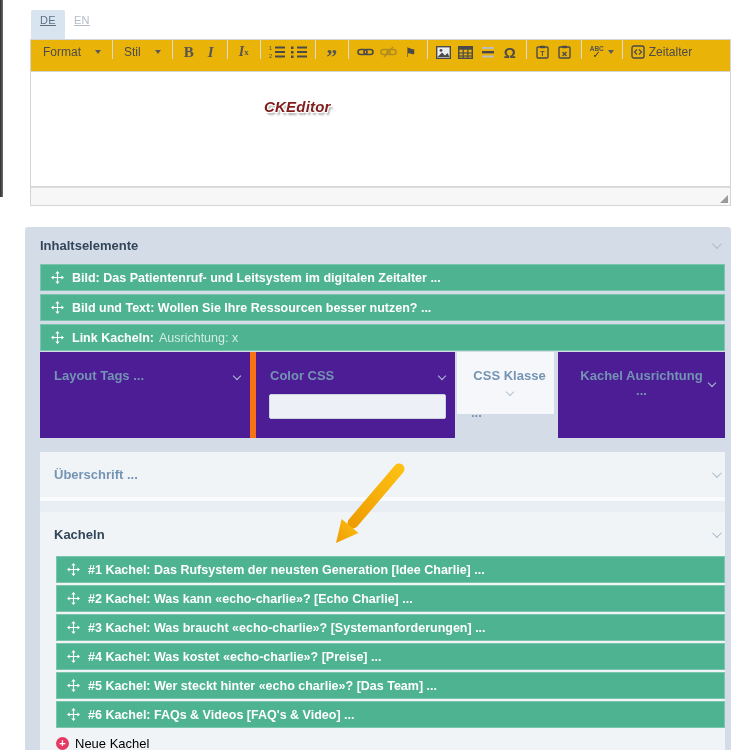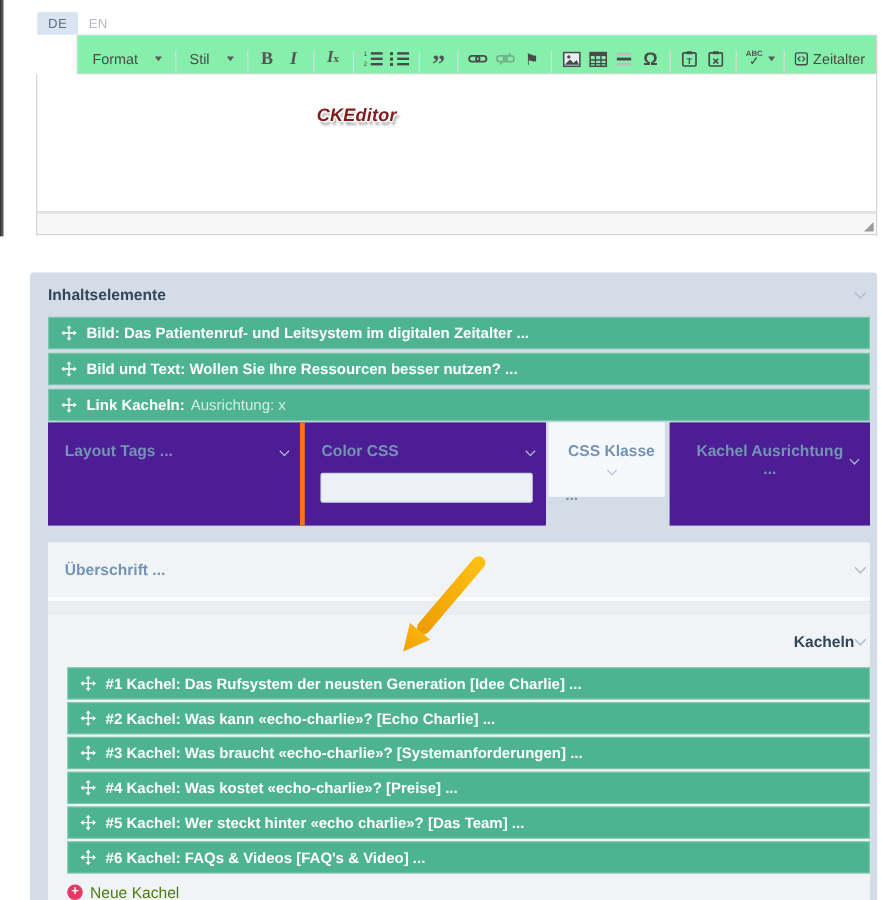--- a/index.html
+++ b/index.html
@@ -4,24 +4,24 @@
 <style>
   * { margin:0; padding:0; box-sizing:border-box; }
   html,body { width:735px; height:750px; background:#ffffff; font-family:"Liberation Sans", sans-serif; overflow:hidden; position:relative; }
 
   
   .edge-line { position:absolute; left:0; top:0; width:3px; height:197px; background:linear-gradient(to right,#2e2e2e,#6f6f6f); }
 
   
   .editor-wrap { position:absolute; left:30px; top:10px; width:701px; }
   .lang-tabs { display:flex; margin-left:1px; }
-  .lang-tab { font-size:11px; padding:4px 9px 3px; color:#b3bcc6; letter-spacing:.3px; cursor:pointer; }
+  .lang-tab { font-size:11px; padding:4px 9px 13px; color:#b3bcc6; letter-spacing:.3px; cursor:pointer;text-decoration:underline; }
   .lang-tab.active { background:#d9e4f1; color:#5d7082; border-radius:2px 2px 0 0; }
 
-  .cke-toolbar { border:1px solid #d5d5d5; background:#86efac; height:33px; display:flex; align-items:flex-end; padding:0 6px;margin-left:34px; }
+  .cke-toolbar { border:1px solid #d5d5d5; background:#eab308; height:33px; display:flex; align-items:flex-start; padding:0 6px; }
   .tb-sep { width:1px; height:19px; background:#d9d9d9; margin:0 5px; }
   .tb-btn { display:flex; align-items:center; justify-content:center; min-width:22px; height:24px; padding:0 3px; color:#555; cursor:pointer; border-radius:2px; }
   .tb-btn svg { display:block; }
   .tb-dd { display:flex; align-items:center; gap:14px; font-size:12px; color:#4a4a4a; padding:0 6px; height:24px; cursor:pointer; }
   .caret { width:0; height:0; border-left:3.5px solid transparent; border-right:3.5px solid transparent; border-top:4px solid #5a5a5a; }
   .tb-b { font-family:"Liberation Serif",serif; font-weight:bold; font-size:15px; }
   .tb-i { font-family:"Liberation Serif",serif; font-style:italic; font-weight:bold; font-size:15px; }
   .tb-rf { font-family:"Liberation Serif",serif; font-style:italic; font-weight:bold; font-size:14px; }
   .tb-rf sub { font-size:9px; font-style:normal; }
   .tb-quote { font-family:"Liberation Serif",serif; font-weight:bold; font-size:22px; line-height:10px; padding-top:10px; }
@@ -46,47 +46,47 @@
   .chev { width:7px; height:7px; border-right:1.5px solid #a9bac9; border-bottom:1.5px solid #a9bac9; transform:rotate(45deg) translateY(-2px); margin-right:6px; }
 
   .gbar { background:#4eb391; border:1px solid rgba(255,255,255,.25); height:27px; margin-bottom:3px; display:flex; align-items:center; padding:0 10px; color:#fff; cursor:grab; }
   .gbar .move-ic { margin-right:8px; display:flex; cursor:move; }
   .gbar .bar-title { font-size:12.5px; font-weight:bold; white-space:nowrap; }
   .gbar .bar-sub { font-size:12.5px; color:rgba(255,255,255,.75); margin-left:5px; white-space:nowrap; }
 
   .form-row { display:flex; align-items:flex-start; }
   .fcol { background:#4c1d95; height:86px; padding-top:16px; }
   .fcol-1 { width:210px; }
-  .fcol-2 { width:205px; border-left:4px solid #f97316; }
+  .fcol-2 { width:205px; border-left:6px solid #f97316; }
   .fcol-3 { width:97px; height:62px; background:#f5f7fa; margin-left:2px; }
   .fcol-4 { flex:1; margin-left:4px; }
   .flabel { font-size:13px; font-weight:bold; color:#7494b4; display:flex; align-items:center; }
   .fcol-1 .flabel { padding:0 10px 0 14px; justify-content:space-between; }
   .fcol-2 .flabel { padding:0 10px 0 14px; justify-content:space-between; }
   .fcol-3 .flabel { padding:0 6px 0 14px; gap:6px;flex-direction:column; }
   .fcol-4 .flabel { padding:0 10px 0 16px; justify-content:space-between;text-align:center; }
   .fchev { width:6px; height:6px; border-right:1.5px solid #b4c3d2; border-bottom:1.5px solid #b4c3d2; transform:rotate(45deg); flex:none; }
   .color-input { display:block; margin:11px 0 0 13px; width:177px; height:25px; background:#edf1f7; border:1px solid #c9d4e0; border-radius:2px; font-size:12px; padding:0 6px; color:#33475b; }
   .fvalue { font-size:13px; font-weight:bold; color:#7494b4; margin:10px 0 0 14px; }
 
   .panel-strip { height:14px; }
   .sect { background:#f1f4f7; }
   .sect-ueberschrift { height:45px; display:flex; align-items:center; justify-content:space-between; cursor:pointer; }
   .sect-ueberschrift .sect-label { font-size:13px; font-weight:bold; color:#7494b4; margin-left:14px; }
   .gap-light { height:4px; background:#fafbfc; }
   .strip-mid { height:11px; background:#e8eef3; }
 
   .sect-kacheln { padding-bottom:10px; min-height:243px; }
-  .kach-header { height:44px; display:flex; align-items:center; justify-content:flex-end; cursor:pointer; }
+  .kach-header { height:44px; display:flex; align-items:center; justify-content:space-between; cursor:pointer; }
   .kach-header .sect-label { font-size:13px; font-weight:bold; color:#32455a; margin-left:14px; }
   .kach-bars { margin-left:16px; }
   .kach-bars .gbar { margin-bottom:2px; }
   .add-row { display:flex; align-items:center; gap:6px; margin:8px 0 0 16px; cursor:pointer; width:max-content; }
   .add-ic { width:13px; height:13px; border-radius:50%; background:#e63962; color:#fff; font-size:11px; font-weight:bold; line-height:12px; text-align:center; flex:none; }
-  .add-label { font-size:13px; color:#4d7c0f; }
+  .add-label { font-size:13px; color:#000000; }
 
   .arrow-overlay { position:absolute; left:0; top:0; pointer-events:none; }
 </style>
 </head>
 <body>
 
 <div class="edge-line"></div>
 
 <div class="editor-wrap">
   <div class="lang-tabs">

